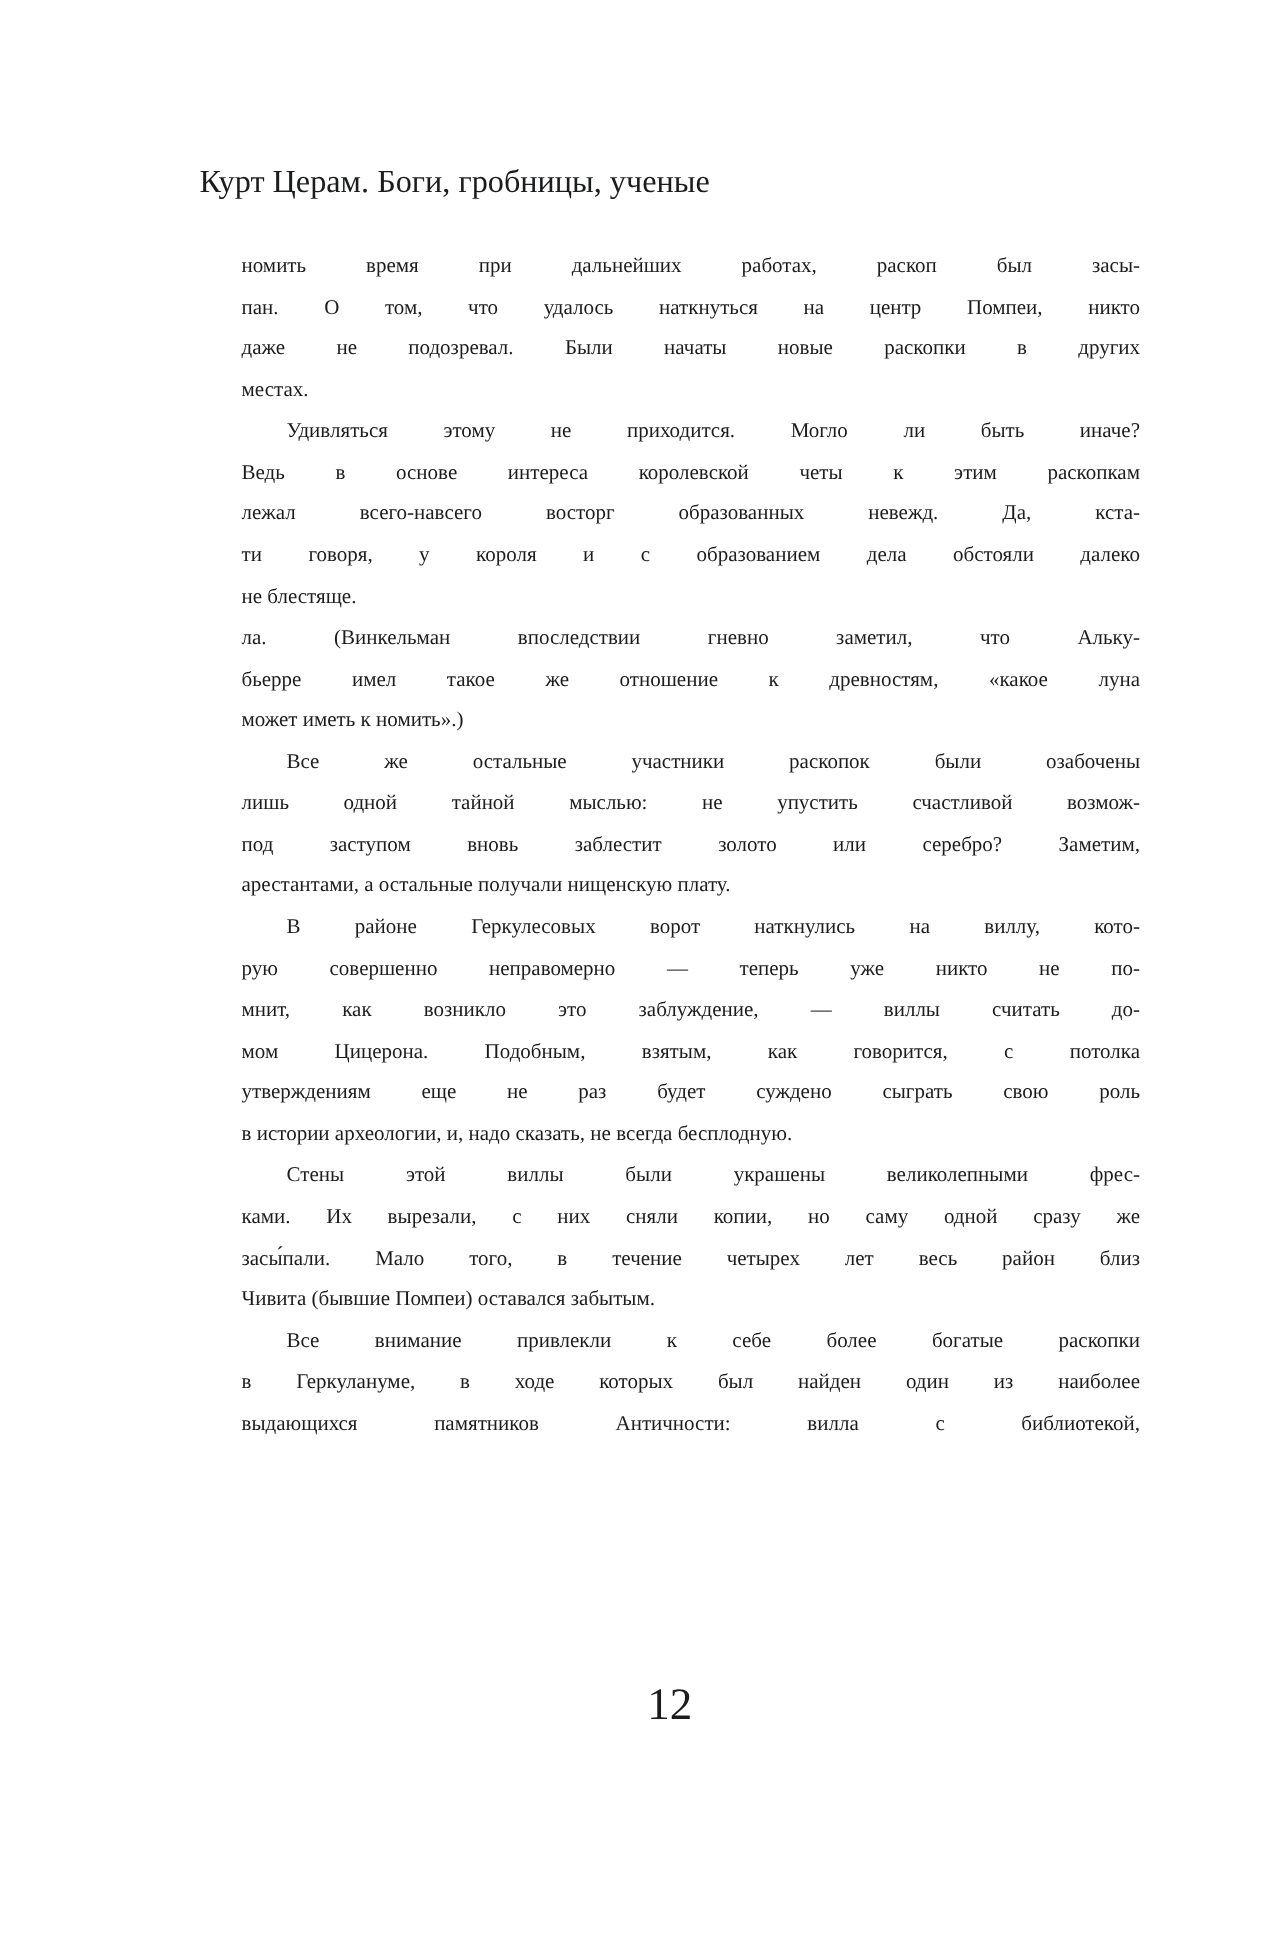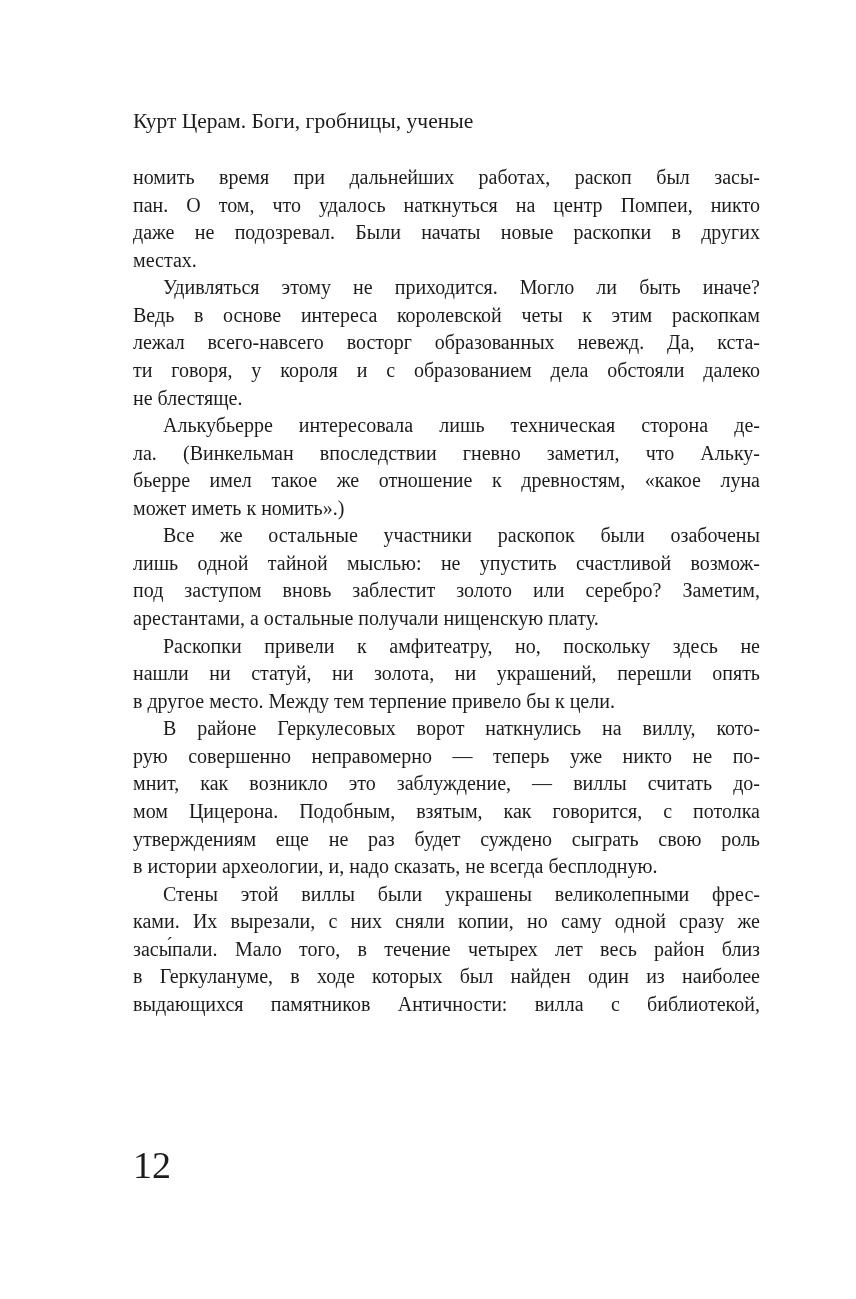--- a/index.html
+++ b/index.html
@@ -29,38 +29,40 @@
   .text-block {
     position: absolute;
     left: 133px;
     top: 164px;
     width: 627px;
   }
 
   .para { margin: 0; padding: 0; }
 
   .ln {
-    font-size: 20px;
+    font-size: 14px;
     line-height: 27.571px;
     height: 27.571px;
     overflow: visible;
+    margin-left: 28px;
   }
   
   .ln.j { text-align: justify; text-align-last: justify; }
   
   .ln.e { text-align: center; text-align-last: left; }
   
   .ln.ind { text-indent: 30px; }
 
   .page-number {
     position: absolute;
     left: 133px;
-    top: 1150px;
+    top: 1122px;
     width: 627px;
-    font-size: 38px;
+    text-align: center;
+    font-size: 30px;
     line-height: 30px;
   }
 </style>
 </head>
 <body>
 
 <div class="page">
 
   <div class="running-header">Курт Церам. Боги, гробницы, ученые</div>
 
@@ -75,55 +77,51 @@
 
     <div class="para">
       <div class="ln j ind">Удивляться этому не приходится. Могло ли быть иначе?</div>
       <div class="ln j">Ведь в основе интереса королевской четы к этим раскопкам</div>
       <div class="ln j">лежал всего-навсего восторг образованных невежд. Да, кста-</div>
       <div class="ln j">ти говоря, у короля и с образованием дела обстояли далеко</div>
       <div class="ln e">не блестяще.</div>
     </div>
 
     <div class="para">
-      <div class="ln j ind">Алькубьерре интересовала лишь техническая сторона де-</div>
       <div class="ln j">ла. (Винкельман впоследствии гневно заметил, что Альку-</div>
       <div class="ln j">бьерре имел такое же отношение к древностям, «какое луна</div>
       <div class="ln e">может иметь к номить».)</div>
     </div>
 
     <div class="para">
       <div class="ln j ind">Все же остальные участники раскопок были озабочены</div>
       <div class="ln j">лишь одной тайной мыслью: не упустить счастливой возмож-</div>
       <div class="ln j">под заступом вновь заблестит золото или серебро? Заметим,</div>
       <div class="ln e">арестантами, а остальные получали нищенскую плату.</div>
     </div>
 
-    <div class="para">
-      <div class="ln j ind">Раскопки привели к амфитеатру, но, поскольку здесь не</div>
-      <div class="ln j">нашли ни статуй, ни золота, ни украшений, перешли опять</div>
-      <div class="ln e">в другое место. Между тем терпение привело бы к цели.</div>
-    </div>
 
     <div class="para">
       <div class="ln j ind">В районе Геркулесовых ворот наткнулись на виллу, кото-</div>
       <div class="ln j">рую совершенно неправомерно — теперь уже никто не по-</div>
       <div class="ln j">мнит, как возникло это заблуждение, — виллы считать до-</div>
       <div class="ln j">мом Цицерона. Подобным, взятым, как говорится, с потолка</div>
       <div class="ln j">утверждениям еще не раз будет суждено сыграть свою роль</div>
       <div class="ln e">в истории археологии, и, надо сказать, не всегда бесплодную.</div>
     </div>
 
     <div class="para">
       <div class="ln j ind">Стены этой виллы были украшены великолепными фрес-</div>
       <div class="ln j">ками. Их вырезали, с них сняли копии, но саму одной сразу же</div>
       <div class="ln j">засы́пали. Мало того, в течение четырех лет весь район близ</div>
+      <div class="ln e">Чивита (бывшие Помпеи) оставался забытым.</div>
     </div>
 
     <div class="para">
+      <div class="ln j ind">Все внимание привлекли к себе более богатые раскопки</div>
       <div class="ln j">в Геркулануме, в ходе которых был найден один из наиболее</div>
       <div class="ln j">выдающихся памятников Античности: вилла с библиотекой,</div>
     </div>
 
   </div>
 
   <div class="page-number">12</div>
 
 </div>
 

